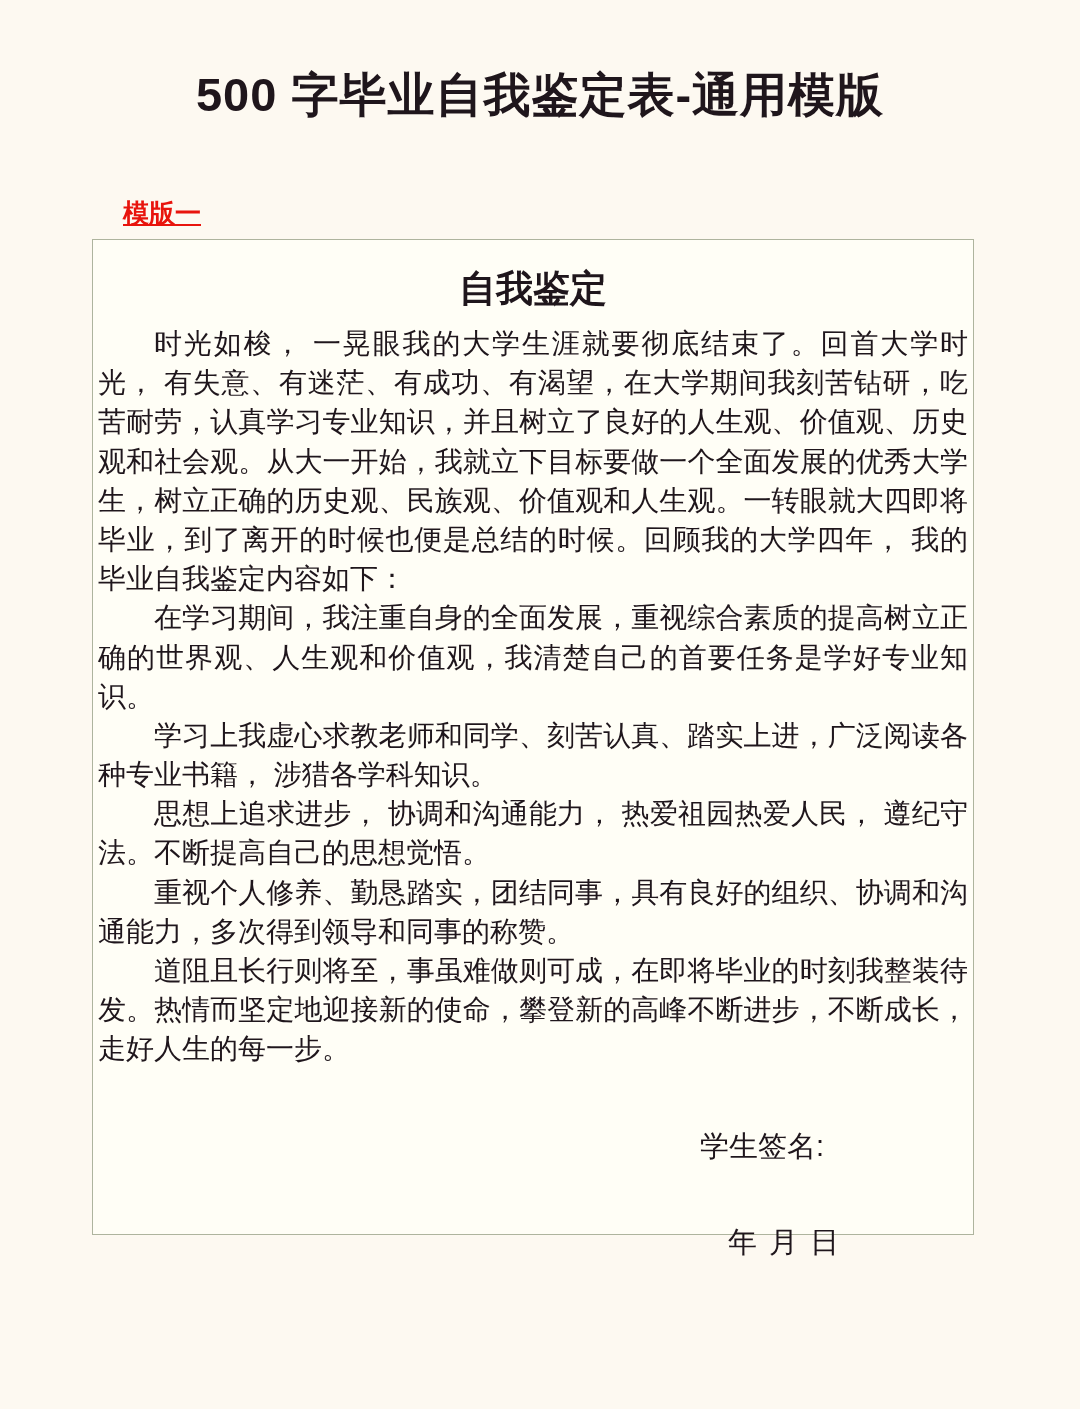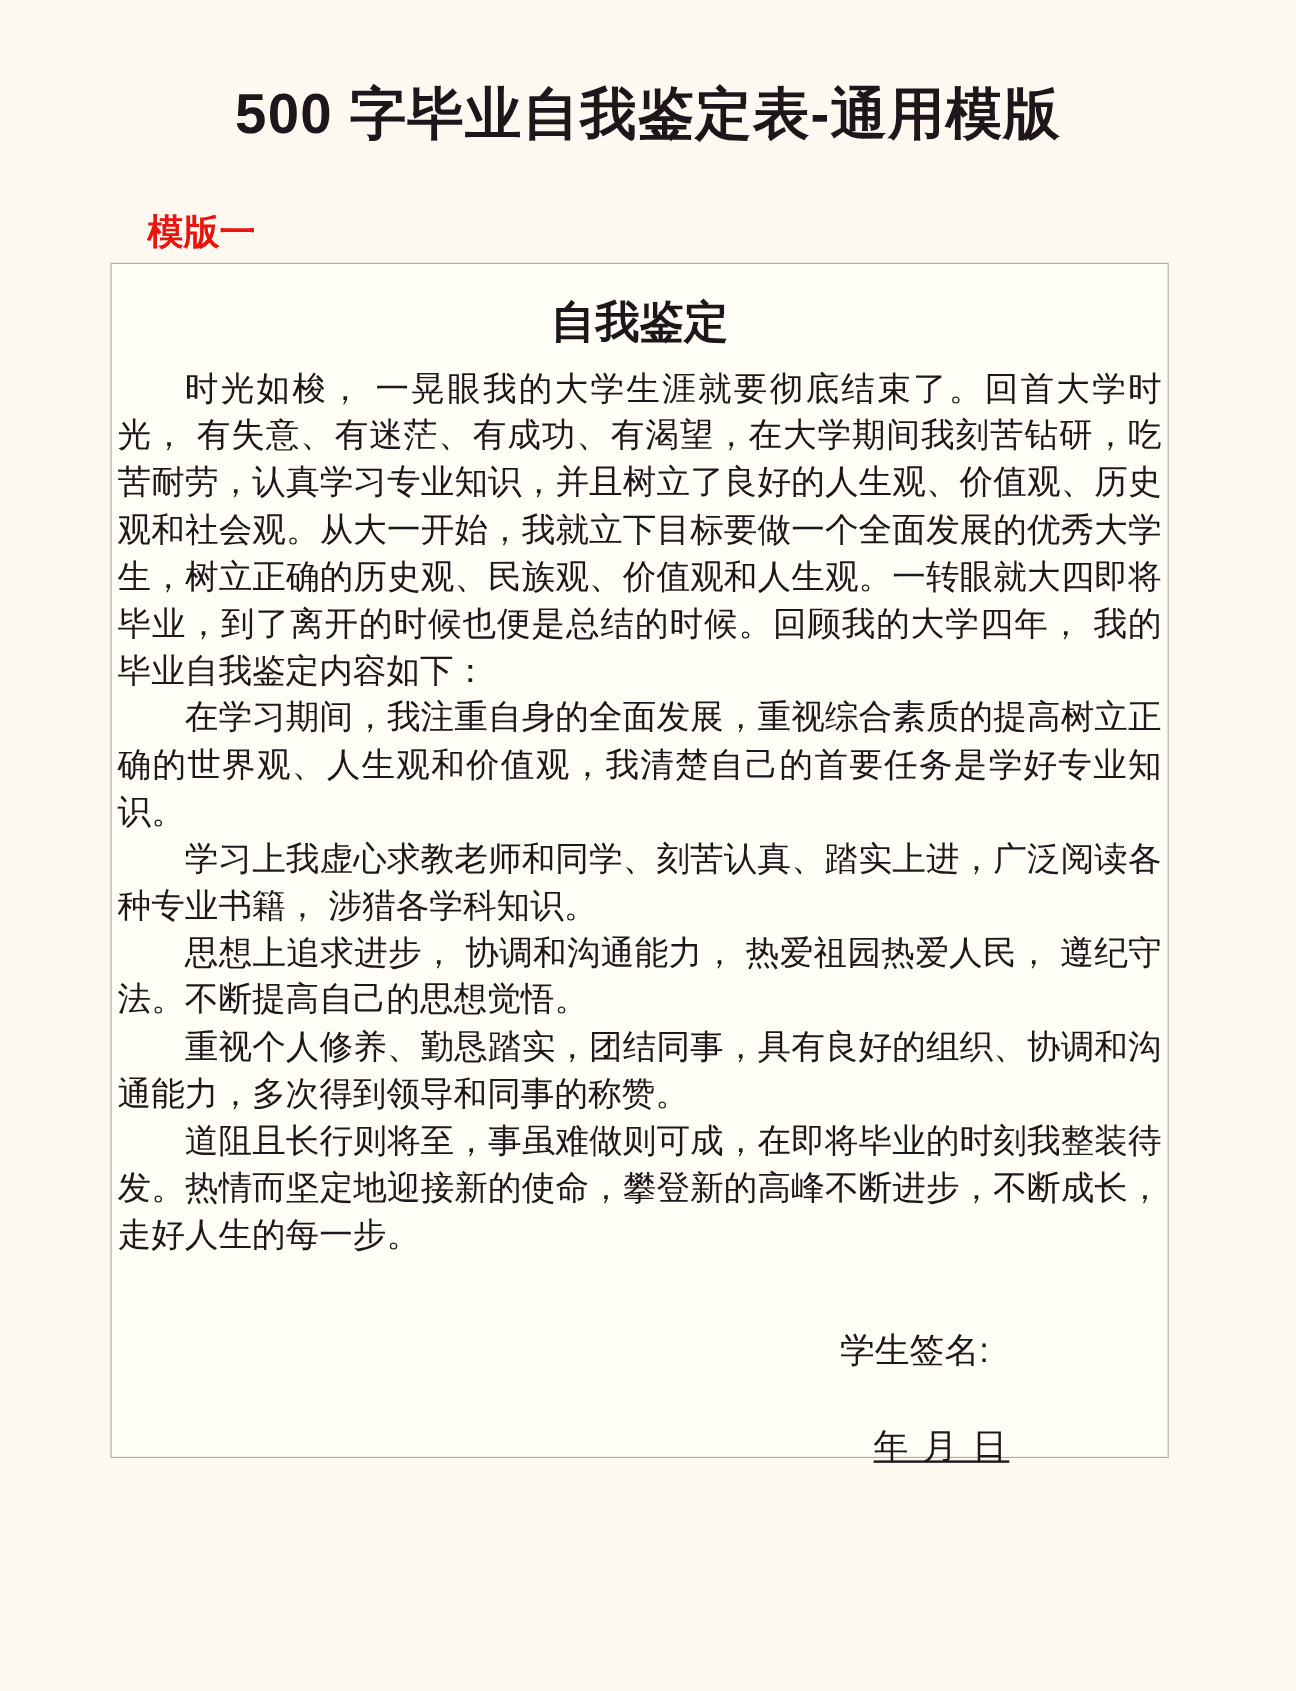--- a/index.html
+++ b/index.html
@@ -24,25 +24,26 @@
   .page-title {
     margin: 0;
     padding-top: 68px;
     text-align: center;
     font-size: 47px;
     line-height: 53px;
     font-weight: bold;
     letter-spacing: 1px;
   }
   .template-label {
-    margin: 56px 0 0 123px;
-    font-size: 30px;
+    margin: 76px 0 0 123px;
+    font-size: 26px;
     line-height: 33px;
     font-weight: bold;
     color: var(--accent_red);
+    text-decoration: underline;
   }
   .doc-box {
     margin-left: 92px;
     margin-top: 9px;
     width: 882px;
     height: 996px;
     background: var(--box_background);
     border: 1px solid var(--box_border);
     padding: 28px 5px 0 5px;
   }
@@ -62,26 +63,25 @@
     text-indent: 2em;
     word-break: break-all;
   }
   .signature-line {
     margin-top: 60px;
     margin-left: 602px;
     font-size: 29px;
     line-height: 34px;
   }
   .date-line {
-    margin-top: 46px;
+    margin-top: 62px;
     margin-left: 630px;
     font-size: 29px;
     line-height: 34px;
     letter-spacing: 2px;
-    text-decoration: underline;
   }
 </style>
 </head>
 <body>
 
 <div>
   <h1 class="page-title">500 字毕业自我鉴定表-通用模版</h1>
 
   <div class="template-label">模版一</div>
 

